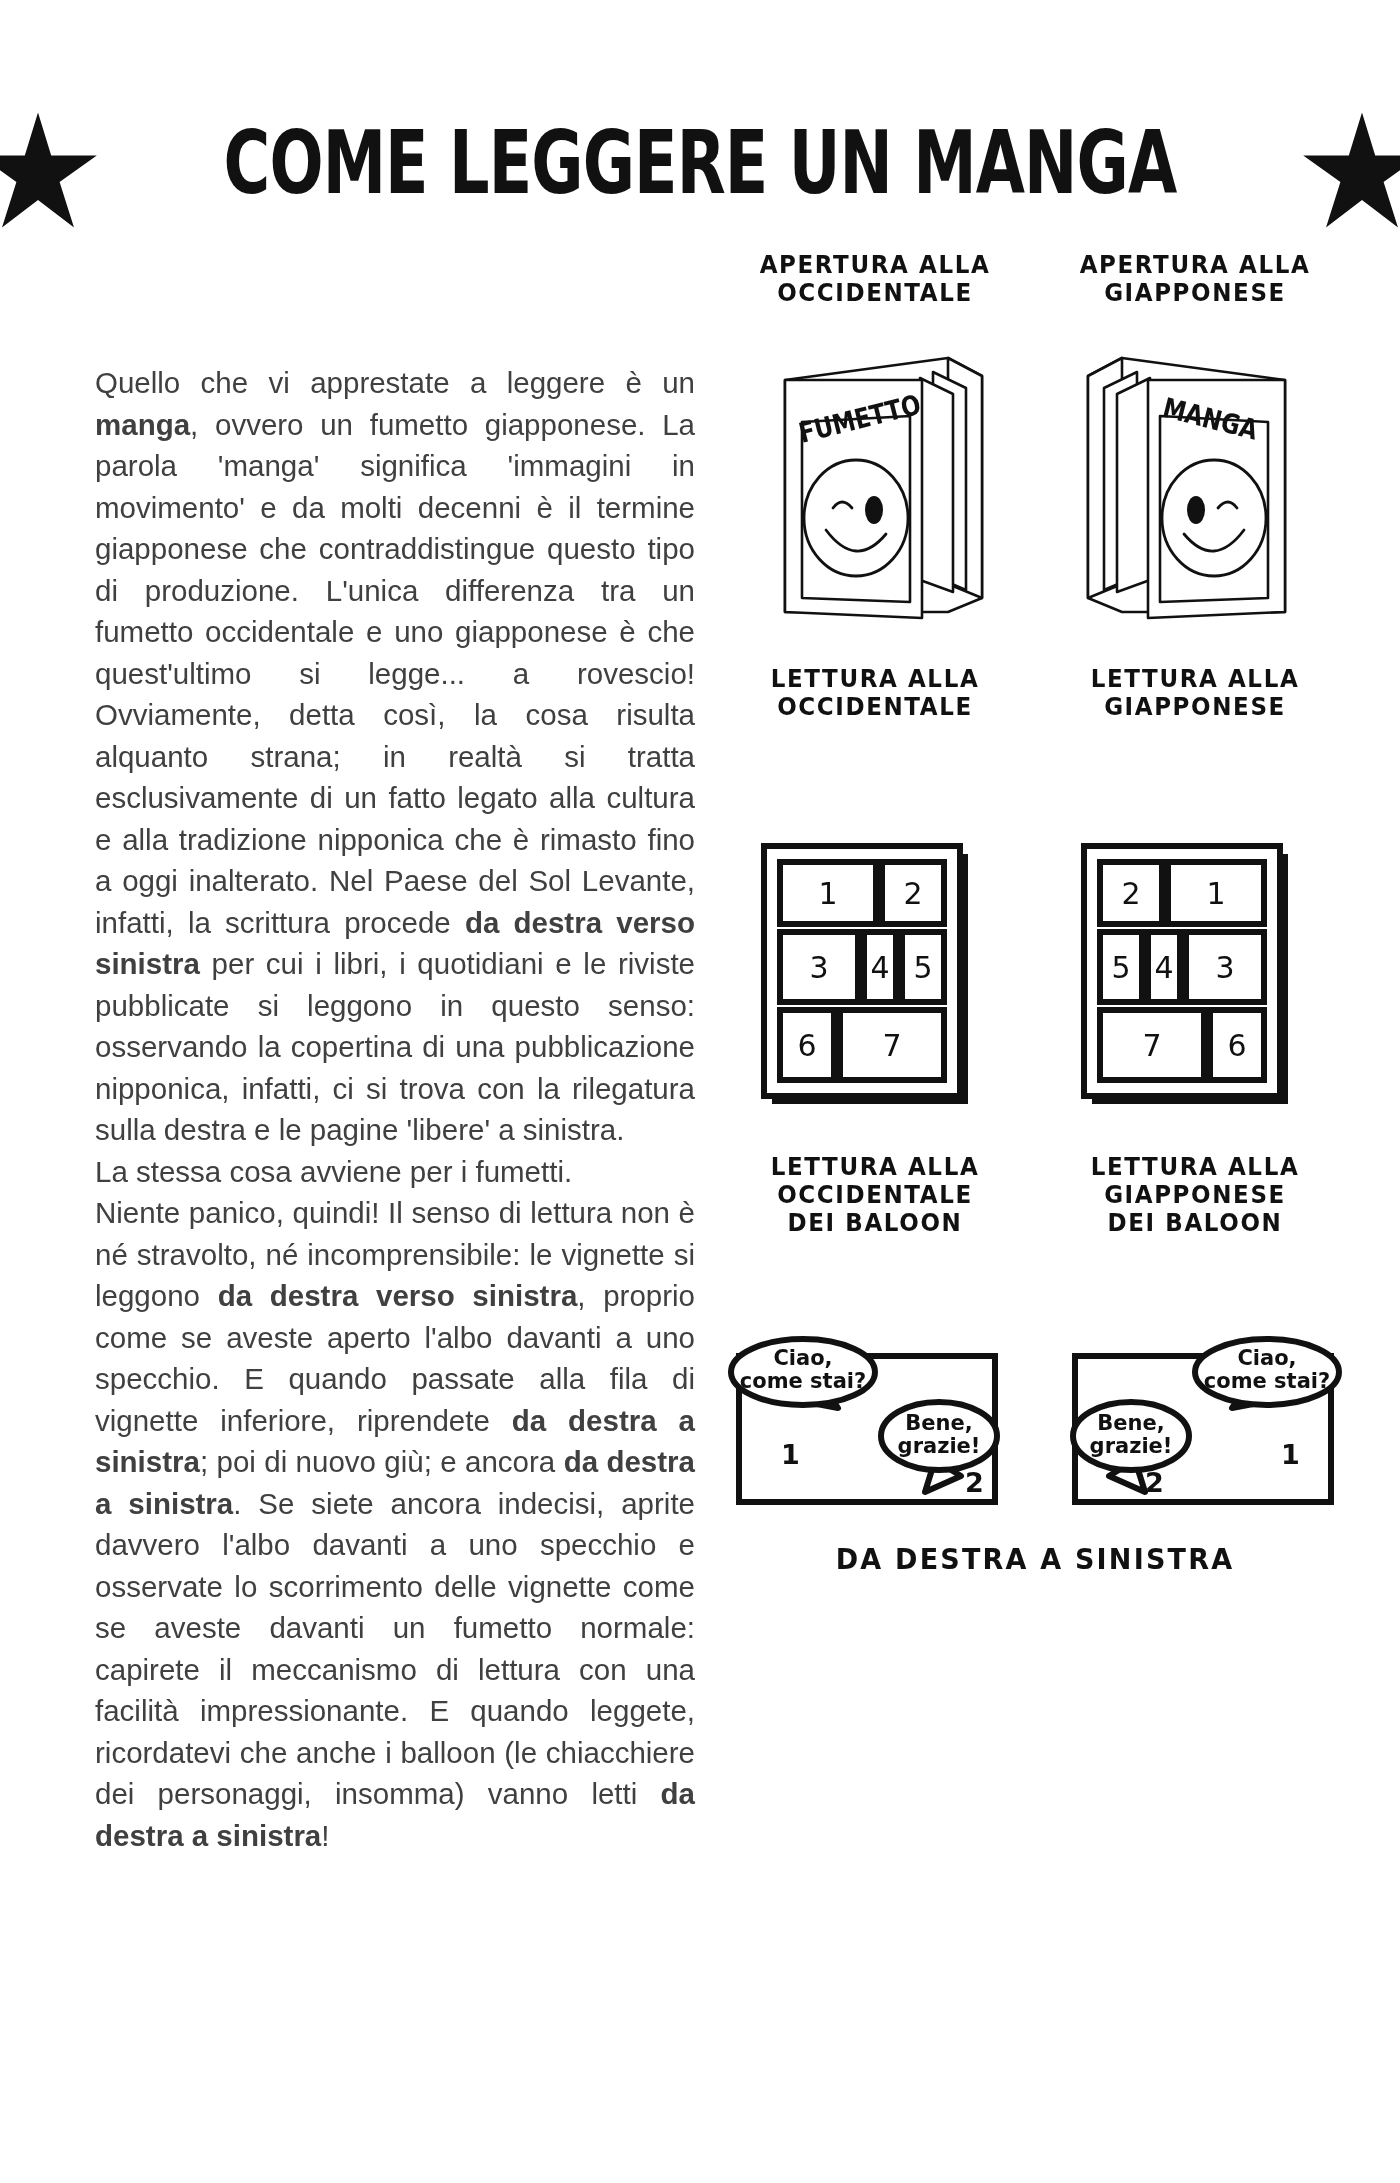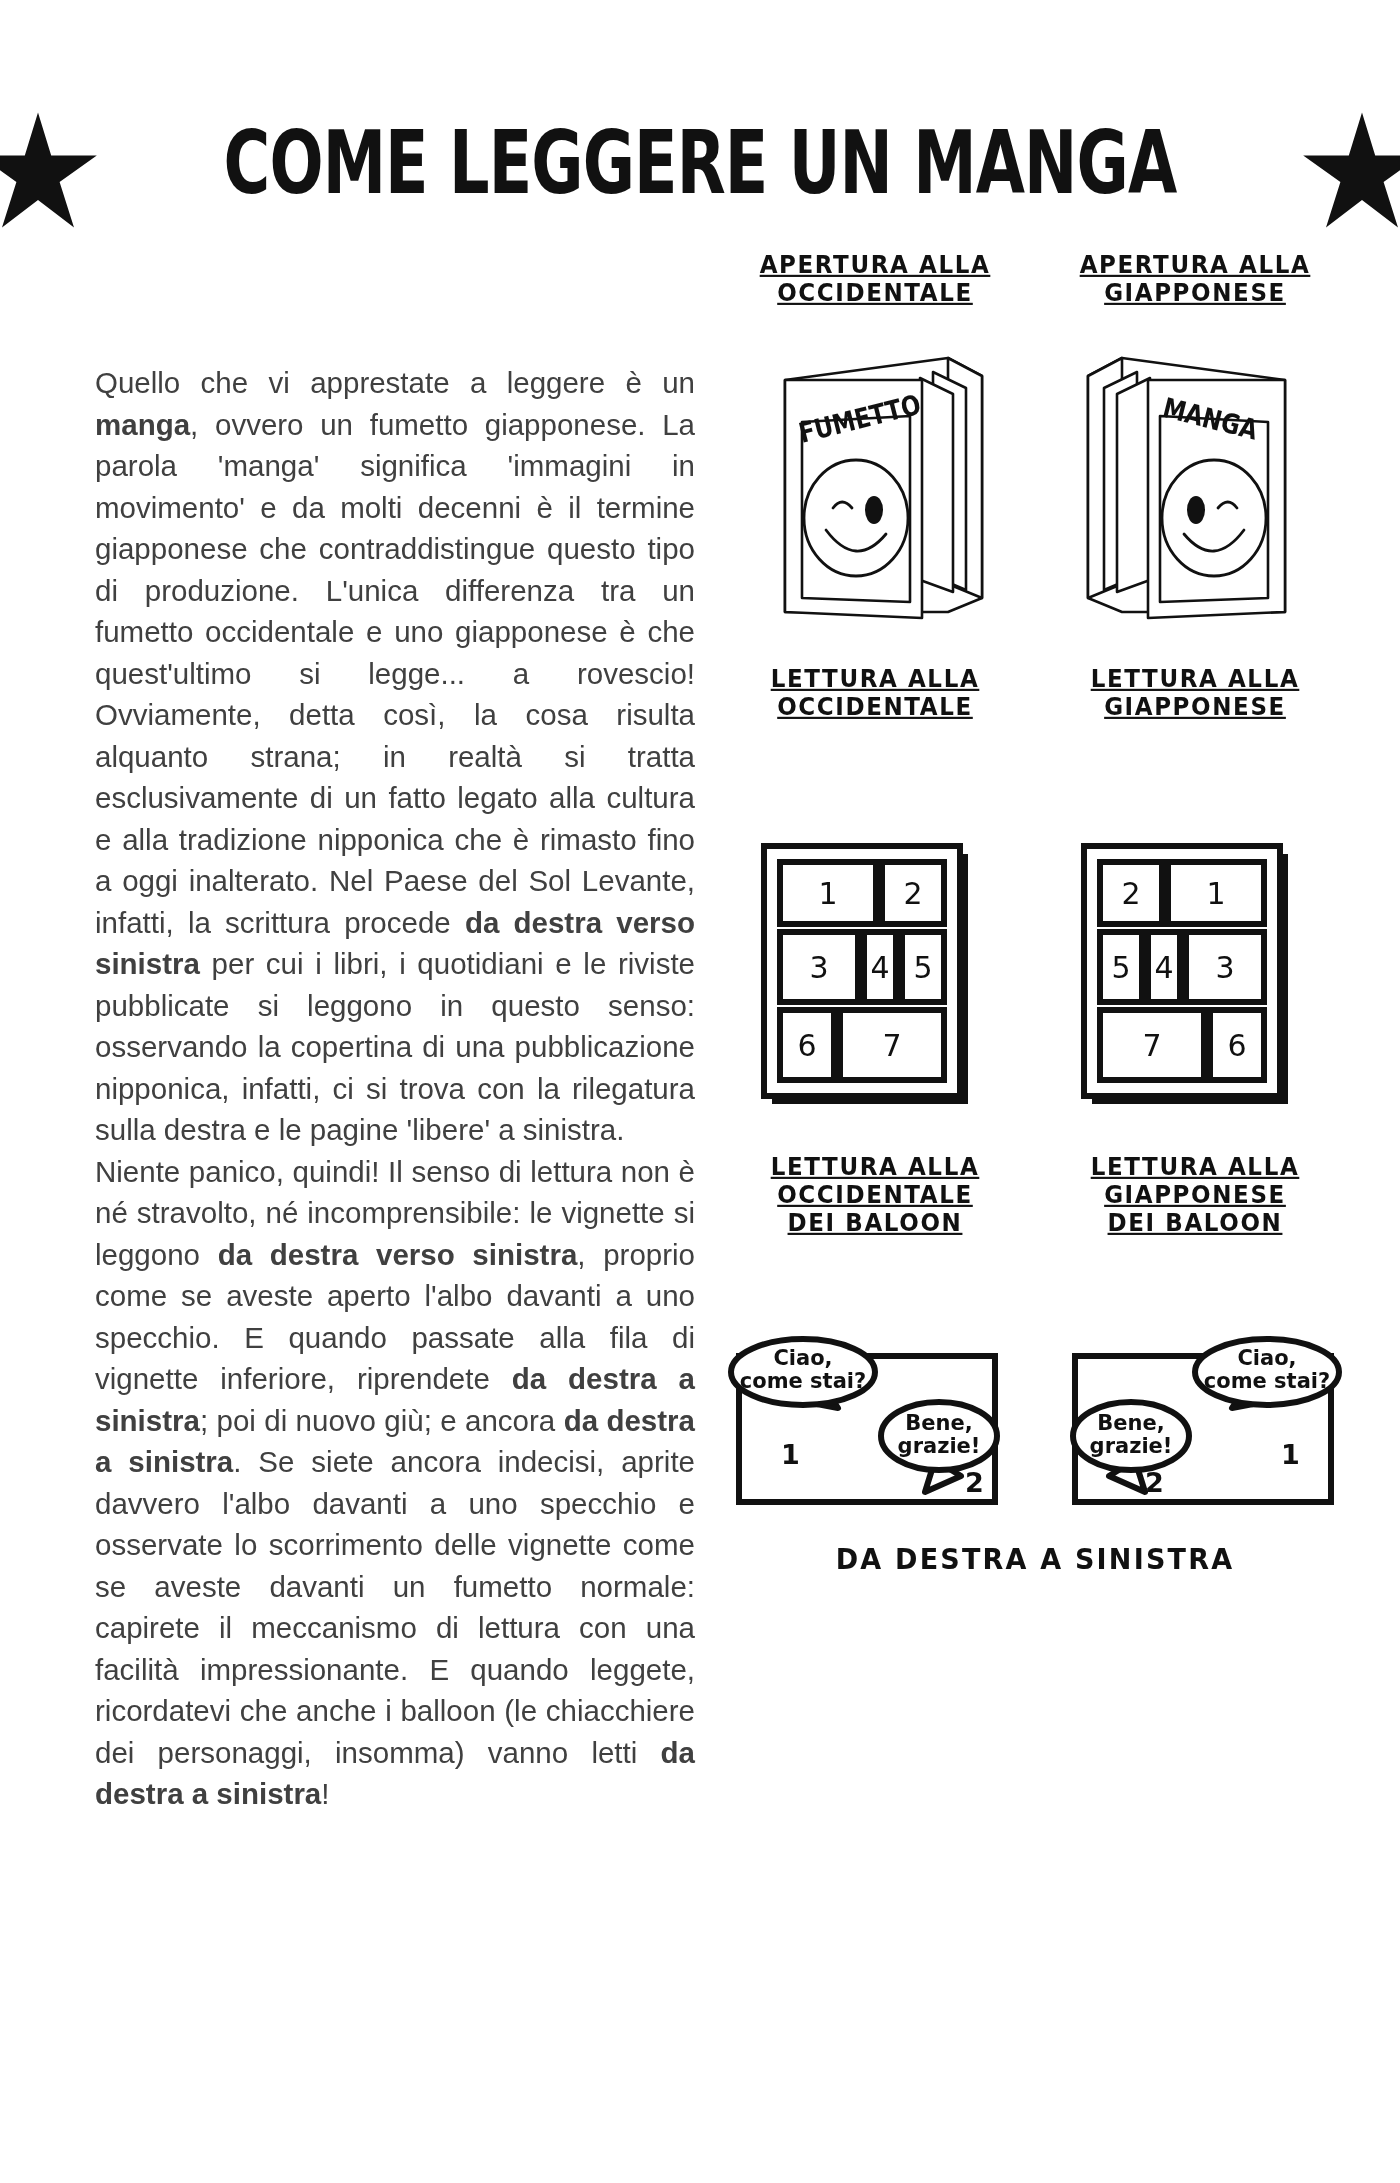--- a/index.html
+++ b/index.html
@@ -70,21 +70,20 @@
     position: absolute;
     left: 715px; top: 0;
     width: 640px;
   }
   .fig-head-row, .fig-cap-row {
     display: flex;
   }
   .fig-head-row > div, .fig-cap-row > div {
     width: 320px;
     text-align: center;
-    text-decoration: underline;
   }
   .fig-label {
     font-family: "DejaVu Sans", sans-serif;
     font-weight: 700;
     font-size: 23px;
     line-height: 28px;
     letter-spacing: 1.6px;
     color: #111111;
     transform: scaleY(1.08);
   }
@@ -128,20 +127,21 @@
     <svg width="120" height="130" viewBox="0 0 100 100" aria-hidden="true">
       <polygon points="50,2 61,38 99,38 68,60 80,98 50,75 20,98 32,60 1,38 39,38" fill="#111111"></polygon>
     </svg>
   </span>
 </div>
 
 <div id="content">
 
   <div id="article">
     <p>Quello che vi apprestate a leggere è un <b>manga</b>, ovvero un fumetto giapponese. La parola 'manga' significa 'immagini in movimento' e da molti decenni è il termine giapponese che contraddistingue questo tipo di produzione. L'unica differenza tra un fumetto occidentale e uno giapponese è che quest'ultimo si legge... a rovescio! Ovviamente, detta così, la cosa risulta alquanto strana; in realtà si tratta esclusivamente di un fatto legato alla cultura e alla tradizione nipponica che è rimasto fino a oggi inalterato. Nel Paese del Sol Levante, infatti, la scrittura procede <b>da destra verso sinistra</b> per cui i libri, i quotidiani e le riviste pubblicate si leggono in questo senso: osservando la copertina di una pubblicazione nipponica, infatti, ci si trova con la rilegatura sulla destra e le pagine 'libere' a sinistra.</p>
+    <p>La stessa cosa avviene per i fumetti.</p>
     <p>Niente panico, quindi! Il senso di lettura non è né stravolto, né incomprensibile: le vignette si leggono <b>da destra verso sinistra</b>, proprio come se aveste aperto l'albo davanti a uno specchio. E quando passate alla fila di vignette inferiore, riprendete <b>da destra a sinistra</b>; poi di nuovo giù; e ancora <b>da destra a sinistra</b>. Se siete ancora indecisi, aprite davvero l'albo davanti a uno specchio e osservate lo scorrimento delle vignette come se aveste davanti un fumetto normale: capirete il meccanismo di lettura con una facilità impressionante. E quando leggete, ricordatevi che anche i balloon (le chiacchiere dei personaggi, insomma) vanno letti <b>da destra a sinistra</b>!</p>
   </div>
 
   <div id="figures">
 
     <div class="fig-head-row">
       <div>
         <div class="fig-label">APERTURA ALLA</div>
         <div class="fig-label">OCCIDENTALE</div>
       </div>

